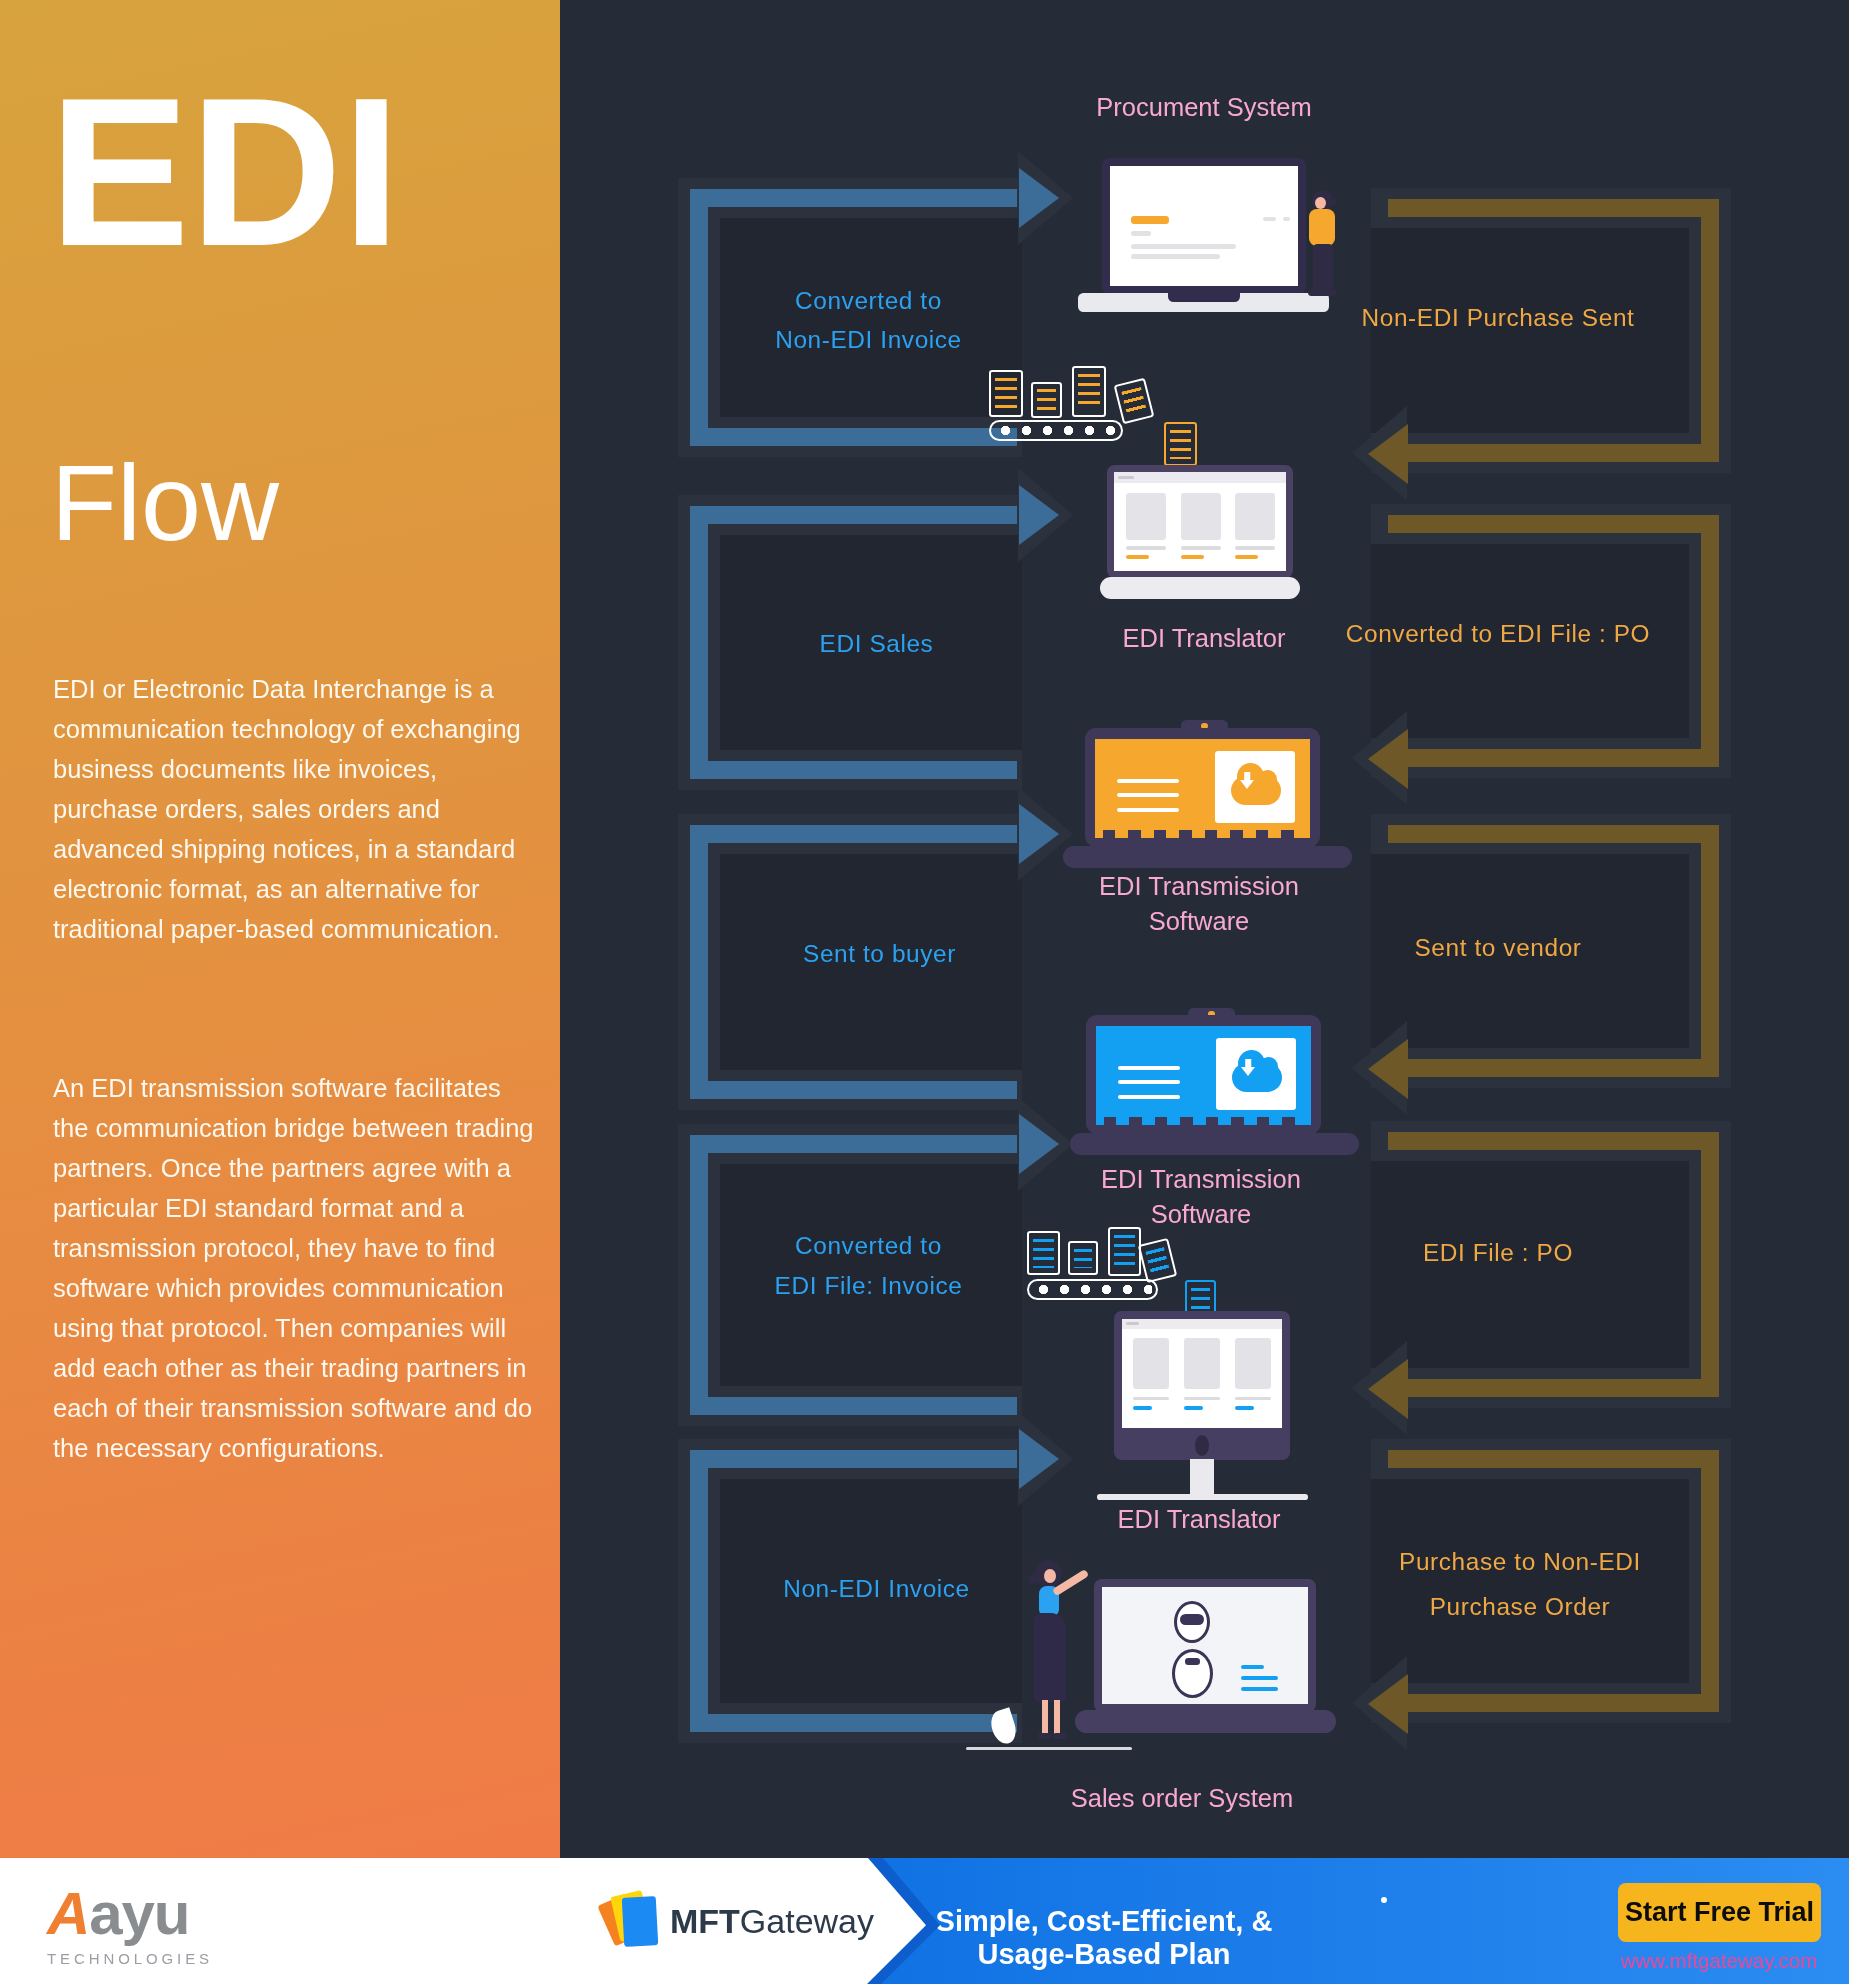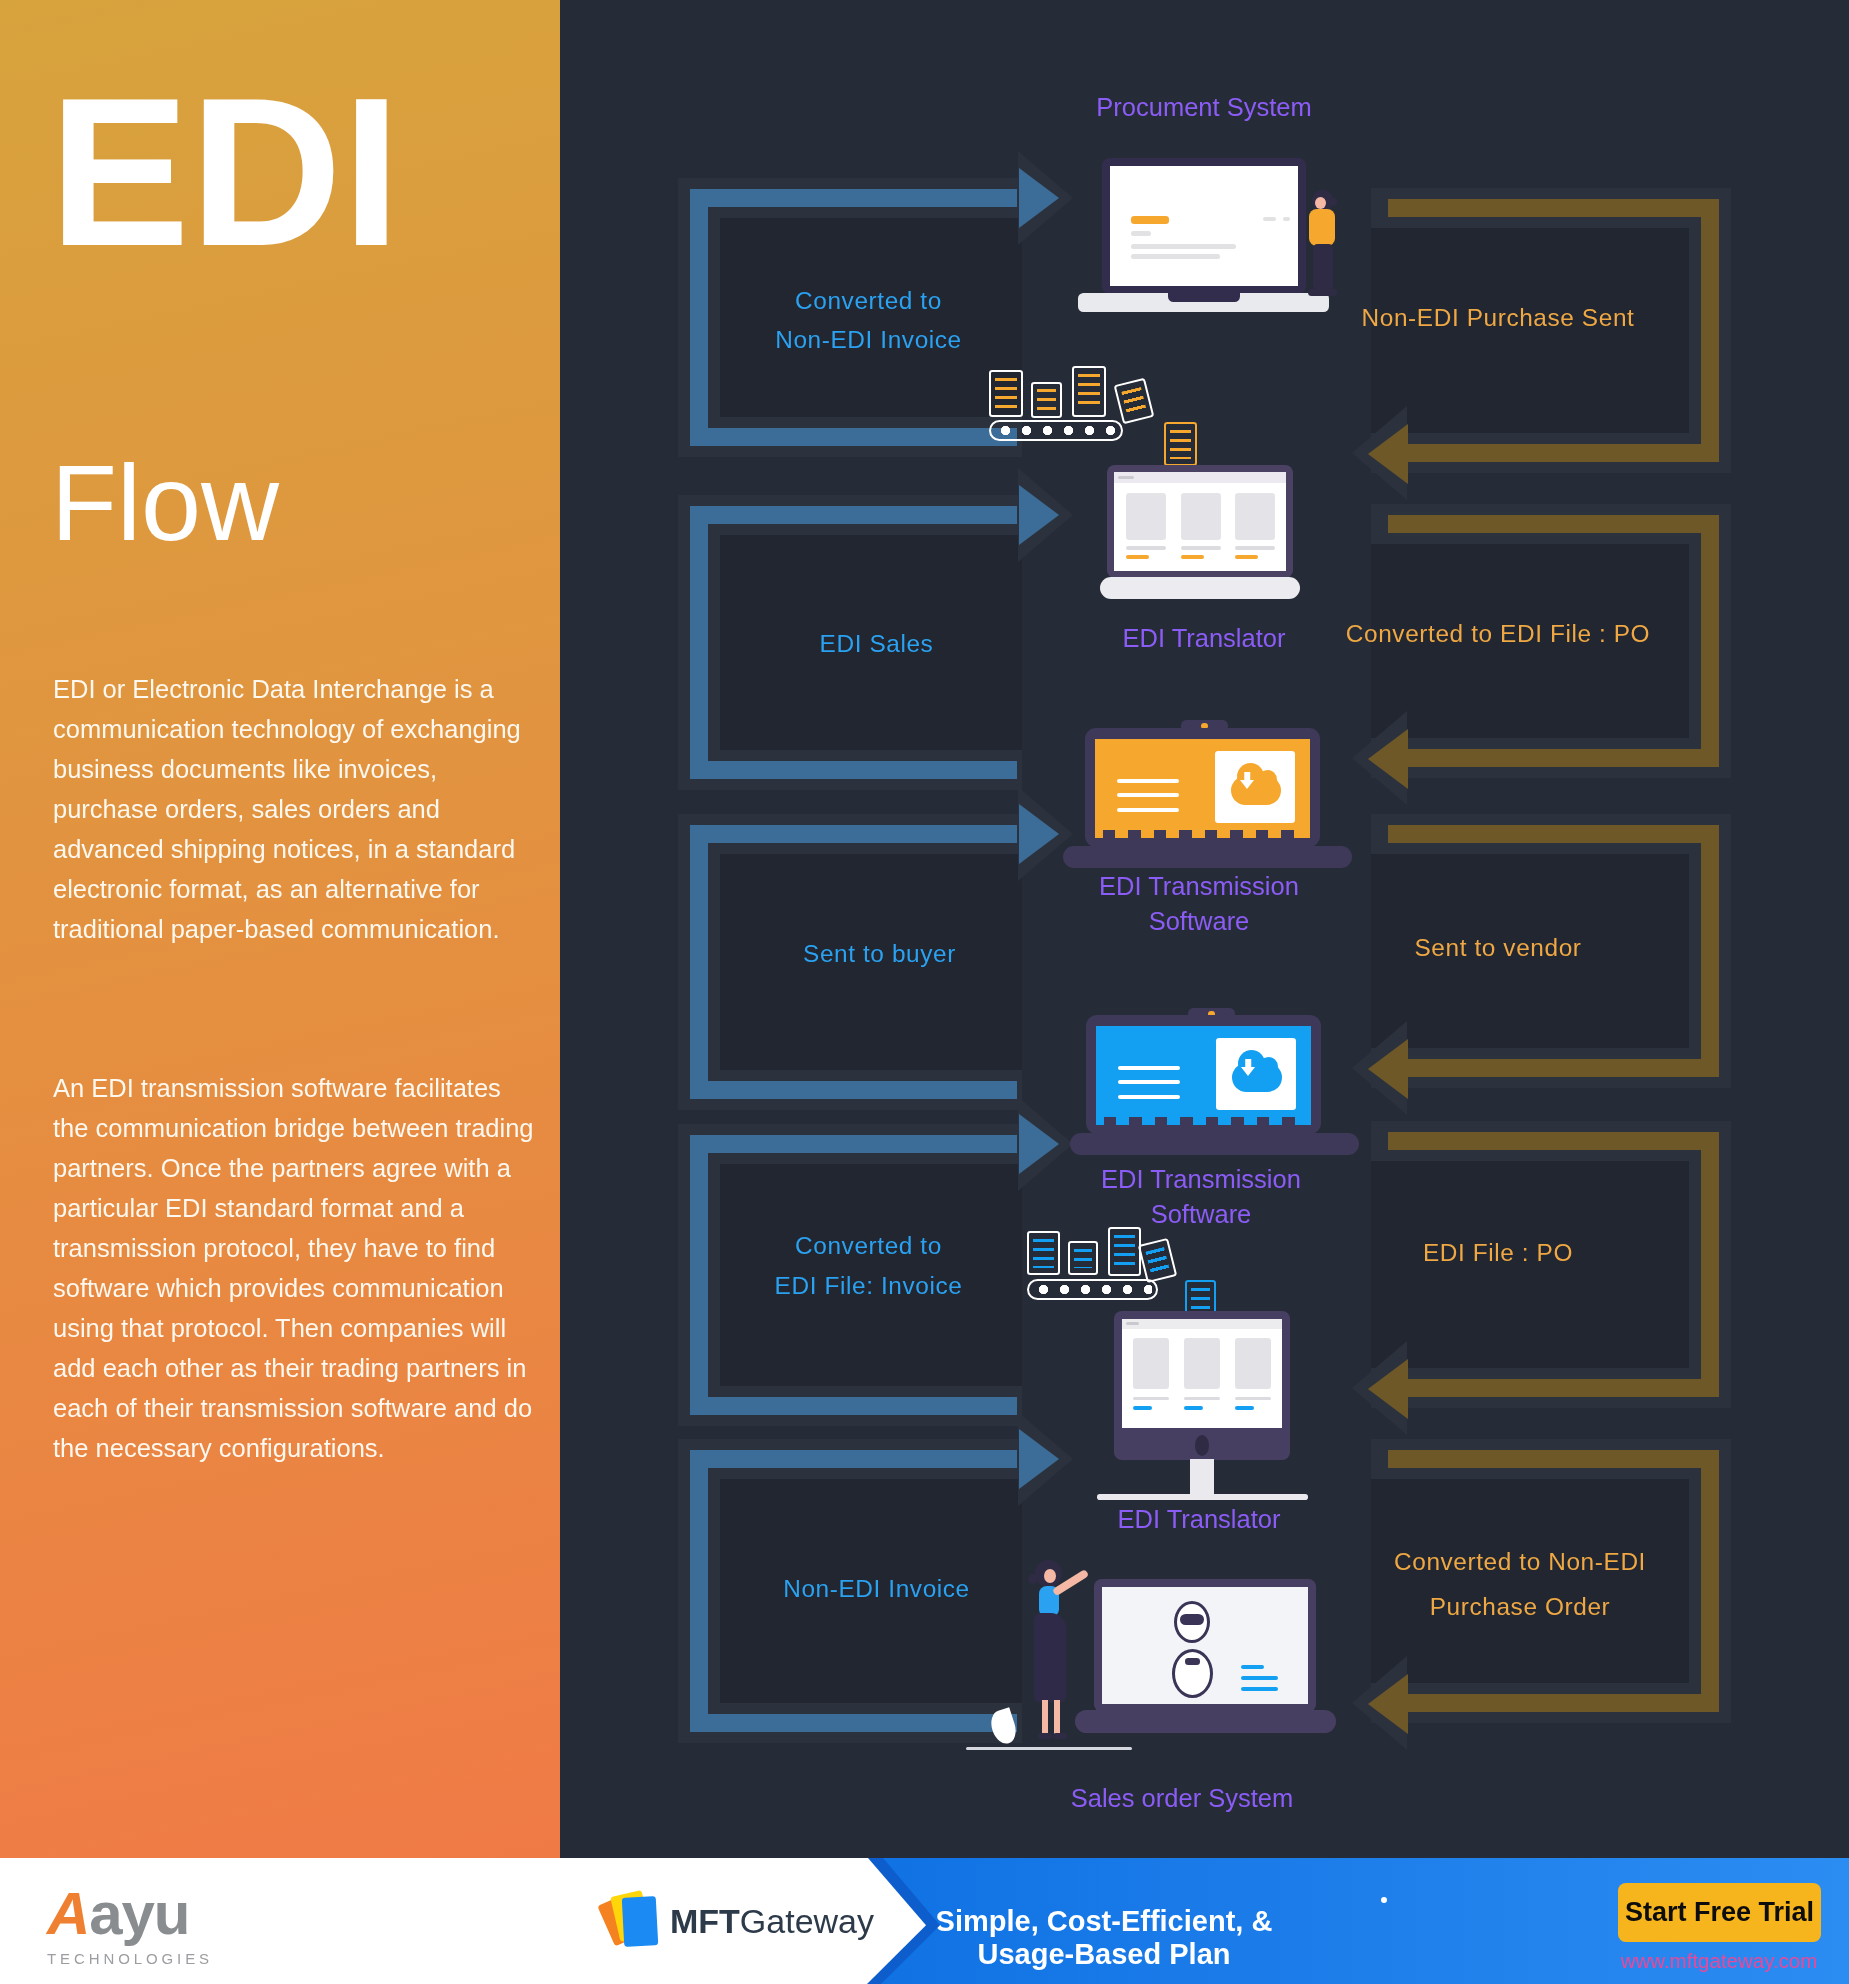--- a/index.html
+++ b/index.html
@@ -36,21 +36,21 @@
   .cbr-right{left:1371px;width:360px;}
   .cbr-right .inner{position:absolute;right:42px;top:40px;bottom:40px;left:0;background:rgba(0,0,0,.12);}
   .cbr-right .ol{position:absolute;inset:0;border-right:42px solid var(--ol);border-top:40px solid var(--ol);border-bottom:40px solid var(--ol);}
   .cbr-right .fl{position:absolute;right:12.2px;top:11px;bottom:11px;left:16.6px;border-right:18px solid var(--ag);border-top:18px solid var(--ag);border-bottom:18px solid var(--ag);}
   .cbr-right .tri-d{position:absolute;left:-19.4px;bottom:-27px;width:0;height:0;border-right:55px solid var(--ol);border-top:47px solid transparent;border-bottom:47px solid transparent;}
   .cbr-right .tri-f{position:absolute;left:-2.8px;bottom:-10.5px;width:0;height:0;border-right:40px solid var(--ag);border-top:30.5px solid transparent;border-bottom:30.5px solid transparent;}
 
   
   .flabel{position:absolute;width:333px;text-align:center;font-size:24.4px;letter-spacing:0.6px;color:var(--lb);}
   .flabel.or{width:388px;color:var(--lo);}
-  .dlabel{position:absolute;width:322px;text-align:center;font-size:25.5px;color:#8b5cf6;}
+  .dlabel{position:absolute;width:322px;text-align:center;font-size:25.5px;color:#f9a8d4;}
 
   
   .scrframe{position:absolute;border-radius:7.8px;}
   .scr{position:absolute;background:#fff;}
   .bar{position:absolute;border-radius:3.3px;}
   .deckbase{position:absolute;background:#e9eaee;border-radius:5.5px;}
   .pbase{position:absolute;background:var(--purple);border-radius:12.2px;}
 
   .doc{position:absolute;border:2.2px solid #fff;border-radius:3.3px;}
   .doc::after{content:"";position:absolute;inset:5.5px 4.4px;
@@ -200,21 +200,21 @@
   <div class="flabel" style="left:710px;top:630px">EDI Sales</div>
   <div class="flabel" style="left:713px;top:940px">Sent to buyer</div>
   <div class="flabel" style="left:702px;top:1232px">Converted to</div>
   <div class="flabel" style="left:702px;top:1272px">EDI File: Invoice</div>
   <div class="flabel" style="left:710px;top:1575px">Non-EDI Invoice</div>
 
   <div class="flabel or" style="left:1304px;top:304px">Non-EDI Purchase Sent</div>
   <div class="flabel or" style="left:1304px;top:620px">Converted to EDI File : PO</div>
   <div class="flabel or" style="left:1304px;top:934px">Sent to vendor</div>
   <div class="flabel or" style="left:1304px;top:1239px">EDI File : PO</div>
-  <div class="flabel or" style="left:1326px;top:1548px">Converted to Non-EDI</div>
+  <div class="flabel or" style="left:1326px;top:1548px">Purchase to Non-EDI</div>
   <div class="flabel or" style="left:1326px;top:1593px">Purchase Order</div>
 
   <div class="dlabel" style="left:1043px;top:93px">Procument System</div>
   <div class="scrframe" style="left:1102px;top:158px;width:204px;height:136px;background:var(--frame1)">
     <div class="scr" style="inset:7.8px">
       <div class="bar" style="left:21px;top:50px;width:38px;height:8.3px;background:var(--acc)"></div>
       <div class="bar" style="left:21px;top:65px;width:20px;height:5px;background:#e2e2e4"></div>
       <div class="bar" style="left:21px;top:78px;width:105px;height:5px;background:#e2e2e4"></div>
       <div class="bar" style="left:21px;top:88px;width:89px;height:5px;background:#e2e2e4"></div>
       <div class="bar" style="right:22px;top:51px;width:13.3px;height:4.4px;background:#e2e2e4"></div>

